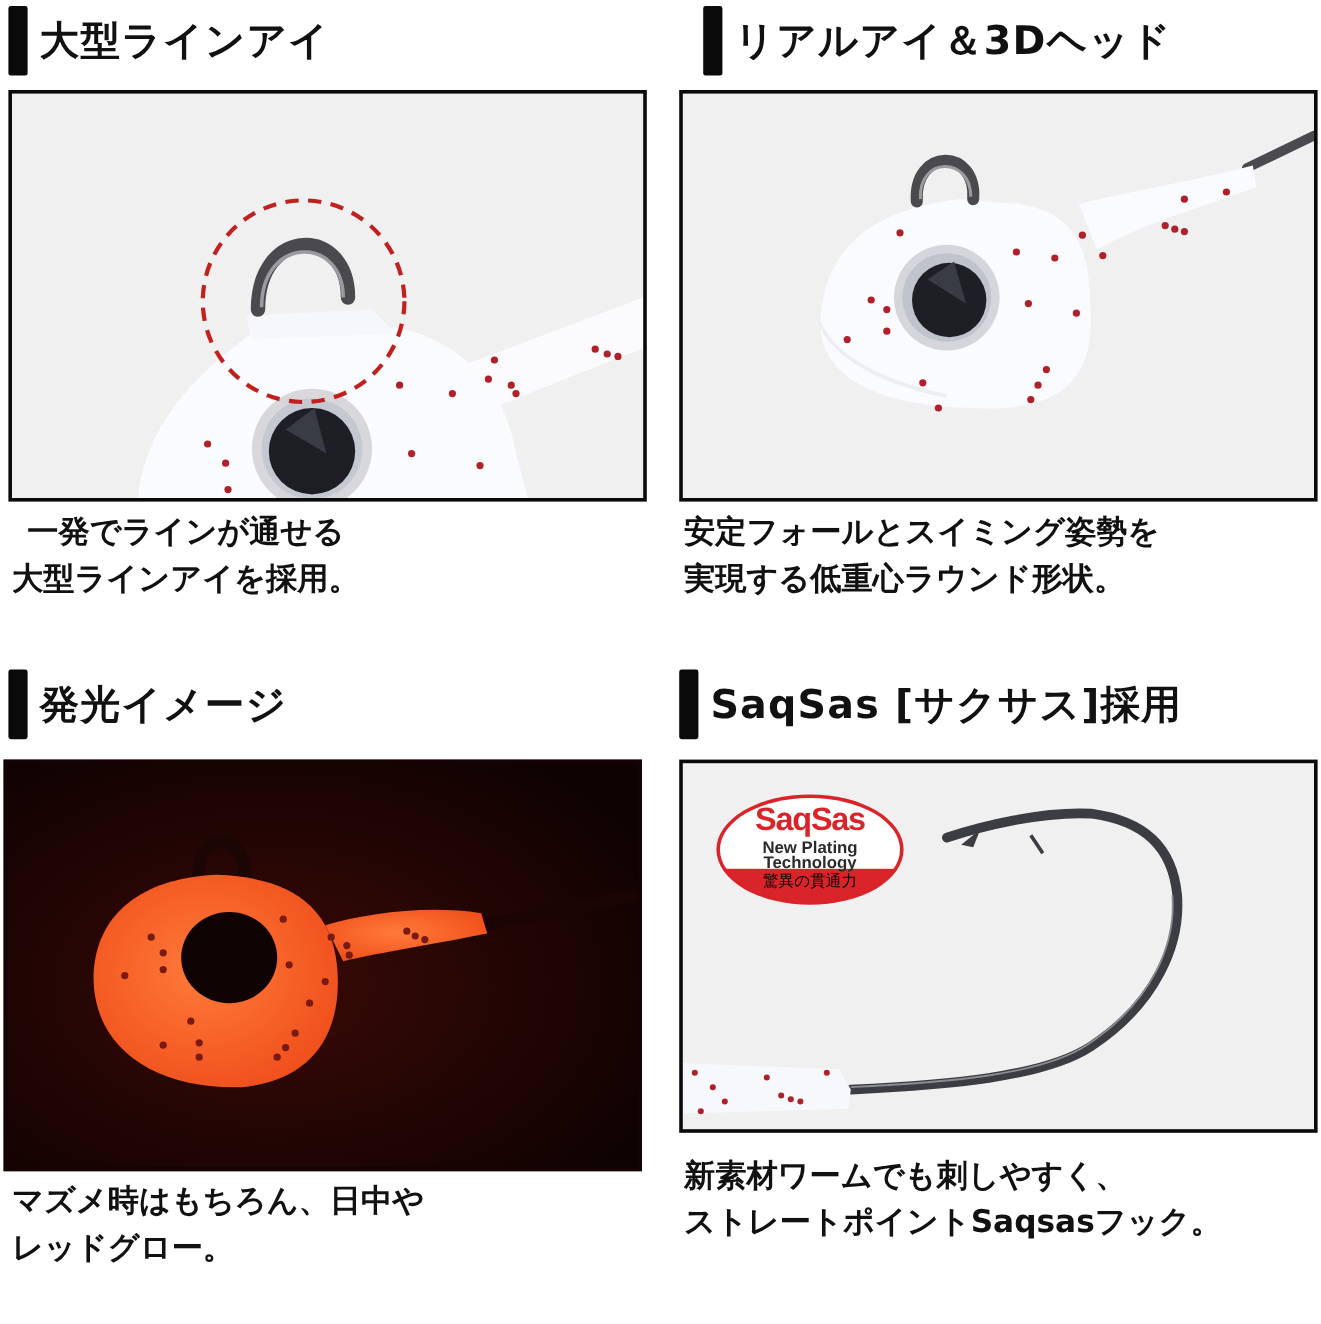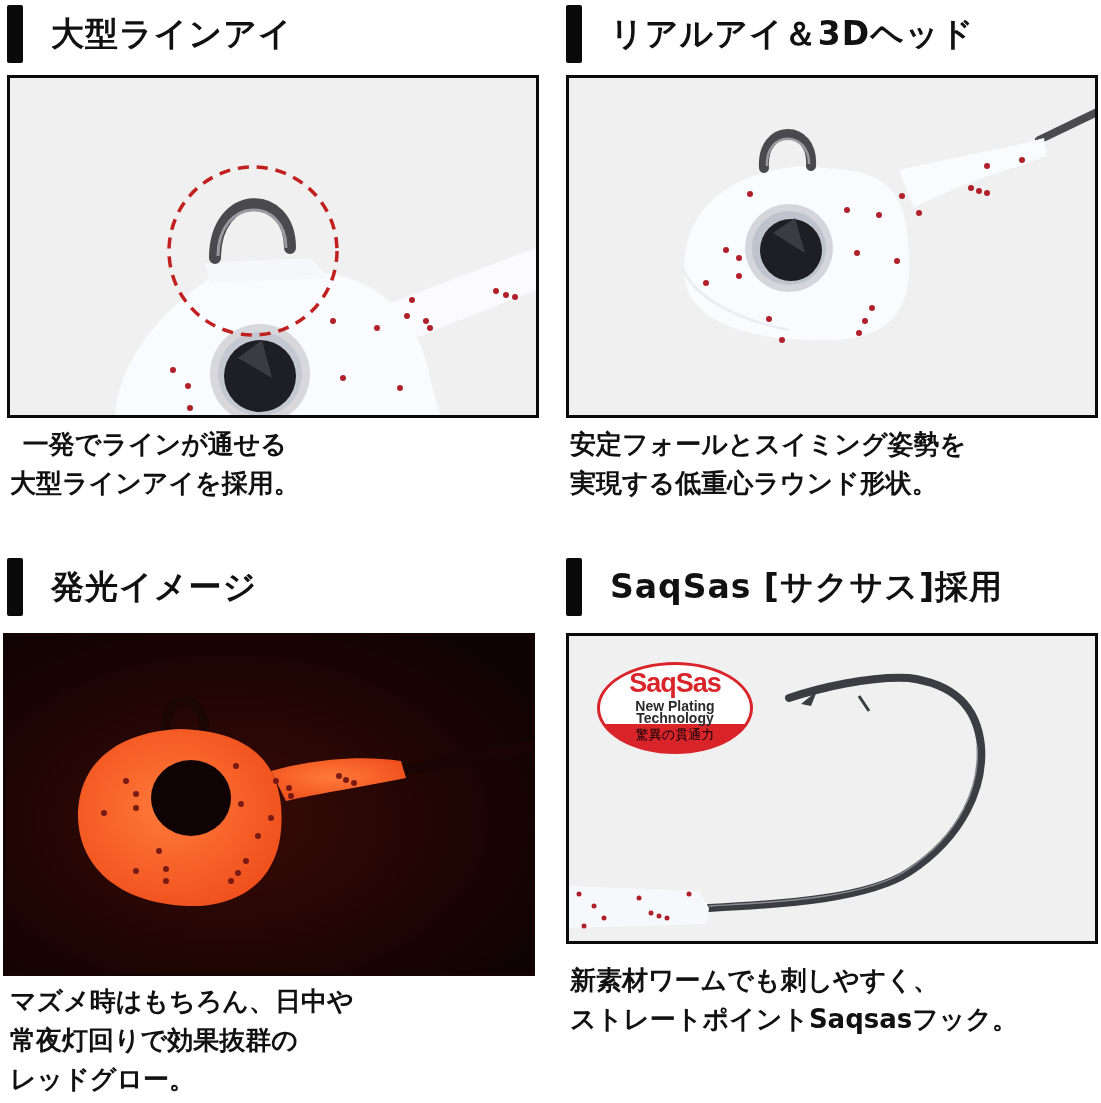--- a/index.html
+++ b/index.html
@@ -2,21 +2,21 @@
 <html><head>
   <meta charset="utf-8">
   <style>
     * { box-sizing: border-box; margin: 0; padding: 0; }
     html, body { width: 1101px; height: 1103px; background: #ffffff; overflow: hidden; }
     body { position: relative; font-family: "DejaVu Sans", "Liberation Sans", sans-serif; color: #111; }
 
     .panel { position: absolute; }
     .heading { position: absolute; display: flex; align-items: center; }
     .heading .bar { width: 16px; height: 58px; background: #0a0a0a; border-radius: 2px; }
-    .heading .title { font-size: 33px; font-weight: bold; margin-left: 28px; letter-spacing: 1px; color: #111; white-space: nowrap; text-align: right; }
+    .heading .title { font-size: 33px; font-weight: bold; margin-left: 10px; letter-spacing: 1px; color: #111; white-space: nowrap; text-align: right; }
 
     .frame { position: absolute; border: 3px solid #0a0a0a; background: #f0f0f0; overflow: hidden; }
     .frame.dark { background: #140404; border-color: #140404; }
 
     .caption { position: absolute; font-size: 26px; font-weight: bold; line-height: 39px; color: #111; white-space: nowrap; }
     .caption span { display: block; }
 
     svg { display: block; }
   </style>
 </head>
@@ -63,21 +63,21 @@
       <circle cx="243" cy="173" r="84" fill="none" stroke="#c0201e" stroke-width="3.5" stroke-dasharray="11 8"></circle>
     </svg>
   </div>
   <div class="caption" style="left:10px; top:425px;text-align:center;">
     <span>一発でラインが通せる</span>
     <span>大型ラインアイを採用。</span>
   </div>
 </div>
 
 <div class="panel">
-  <div class="heading" style="left:566px; top:5px;">
+  <div class="heading" style="left:586px; top:5px;">
     <div class="bar"></div>
     <div class="title">リアルアイ＆3Dヘッド</div>
   </div>
   <div class="frame" style="left:566px; top:75px; width:532px; height:343px;">
     <svg width="526" height="337" viewBox="0 0 526 337">
 
       <path d="M470 62 L526 35" stroke="#4a4a50" stroke-width="8" stroke-linecap="round"></path>
 
       <path d="M330 92 C380 80 430 72 475 60 L478 78 C430 95 380 110 345 130 Z" fill="#fafbfe"></path>
 
@@ -172,21 +172,20 @@
           <circle cx="285" cy="160" r="3"></circle>
           <circle cx="333" cy="140" r="3"></circle>
         <circle cx="340" cy="144" r="3"></circle>
           <circle cx="348" cy="147" r="3"></circle>
           <circle cx="130" cy="235" r="3"></circle>
       </g>
     </svg>
   </div>
   <div class="caption" style="left:10px; top:982px;">
     <span>マズメ時はもちろん、日中や</span>
-    <span>常夜灯回りで効果抜群の</span>
     <span>レッドグロー。</span>
   </div>
 </div>
 
 <div class="panel">
   <div class="heading" style="left:566px; top:558px;">
     <div class="bar"></div>
     <div class="title">SaqSas [サクサス]採用</div>
   </div>
   <div class="frame" style="left:566px; top:633px; width:532px; height:311px;">

